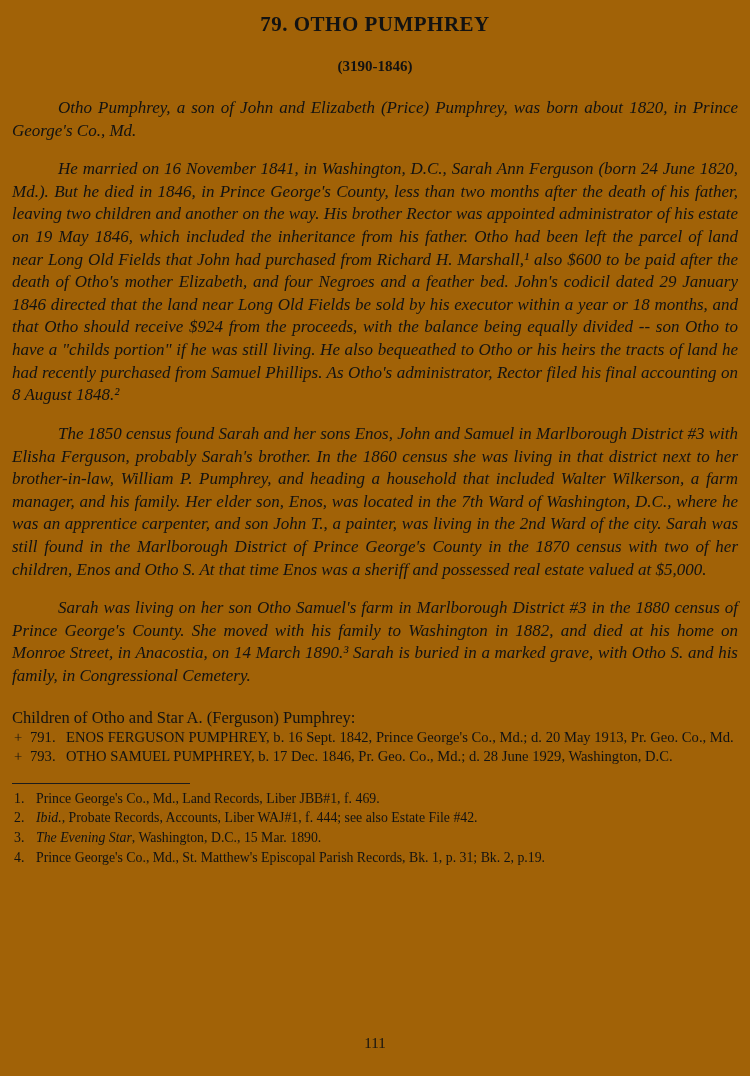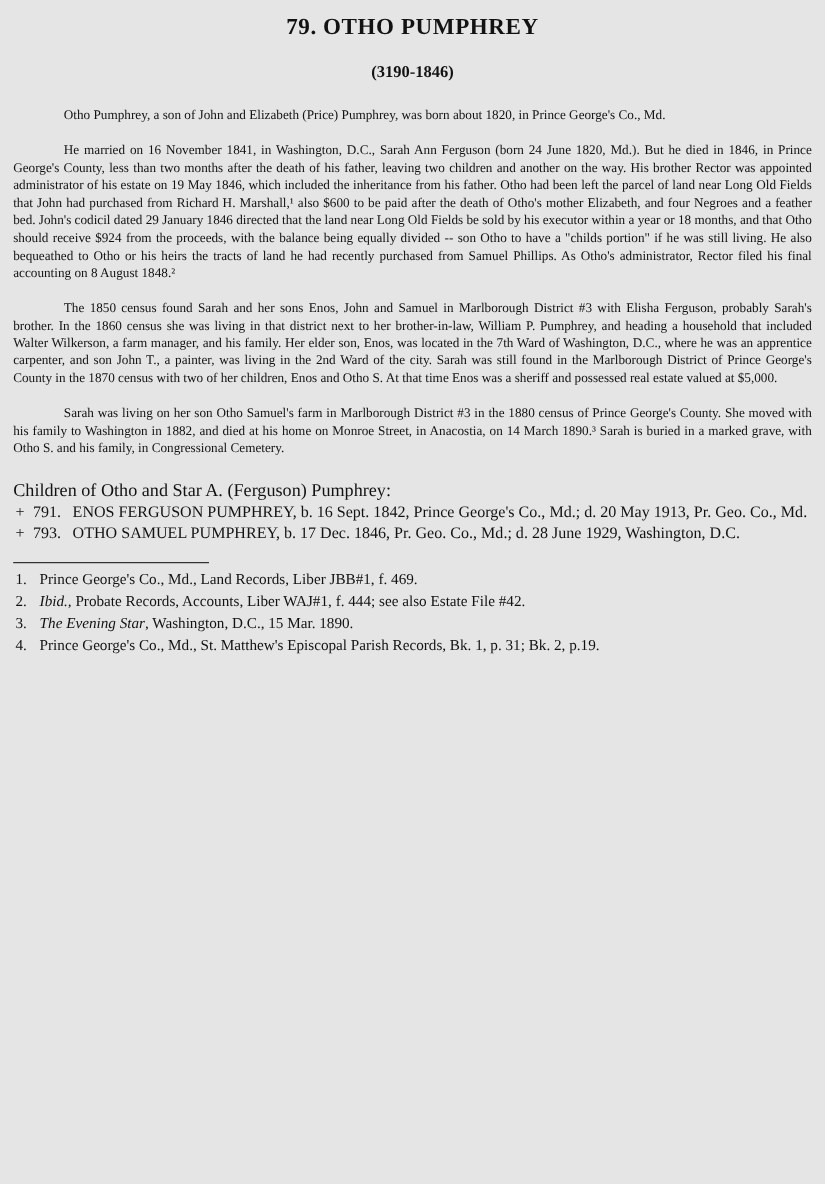--- a/index.html
+++ b/index.html
@@ -1,21 +1,21 @@
 <!DOCTYPE html>
 <html><head>
 <meta charset="utf-8">
 <style>
   * { margin: 0; padding: 0; box-sizing: border-box; }
   html, body { background: #ffffff; }
   .sheet {
     width: 750px;
     height: 1076px;
     margin: 0 auto;
-    background: #e5e5e5;
+    background: #a16207;
     color: #121212;
     font-family: "Liberation Serif", serif;
     padding: 10px 12px 16px 12px;
     display: flex;
     flex-direction: column;
     overflow: hidden;
   }
   .title {
     text-align: center;
     font-size: 21px;
@@ -23,25 +23,26 @@
     letter-spacing: 0.5px;
     margin-top: 2px;
   }
   .subtitle {
     text-align: center;
     font-size: 15px;
     font-weight: bold;
     margin-top: 21px;
   }
   .body-para {
-    font-size: 12px;
+    font-size: 17px;
     line-height: 1.33;
     text-align: justify;
     text-indent: 46px;
     margin-top: 16px;
+    font-style: italic;
   }
   .body-para.first { margin-top: 22px; }
   .children-heading {
     font-size: 16.5px;
     line-height: 1.3;
     margin-top: 19px;
   }
   .child-row {
     display: flex;
     font-size: 14.6px;
@@ -110,14 +111,15 @@
   </div>
   <div class="footnote-row">
     <span class="fn-num">3.</span>
     <span class="fn-text"><span></span><span class="fn-italic">The Evening Star</span><span>, Washington, D.C., 15 Mar. 1890.</span></span>
   </div>
   <div class="footnote-row">
     <span class="fn-num">4.</span>
     <span class="fn-text"><span>Prince George's Co., Md., St. Matthew's Episcopal Parish Records, Bk. 1, p. 31; Bk. 2, p.19.</span><span class="fn-italic"></span><span></span></span>
   </div>
 
+  <div class="page-number">111</div>
 
 </div>
 
 </body></html>

